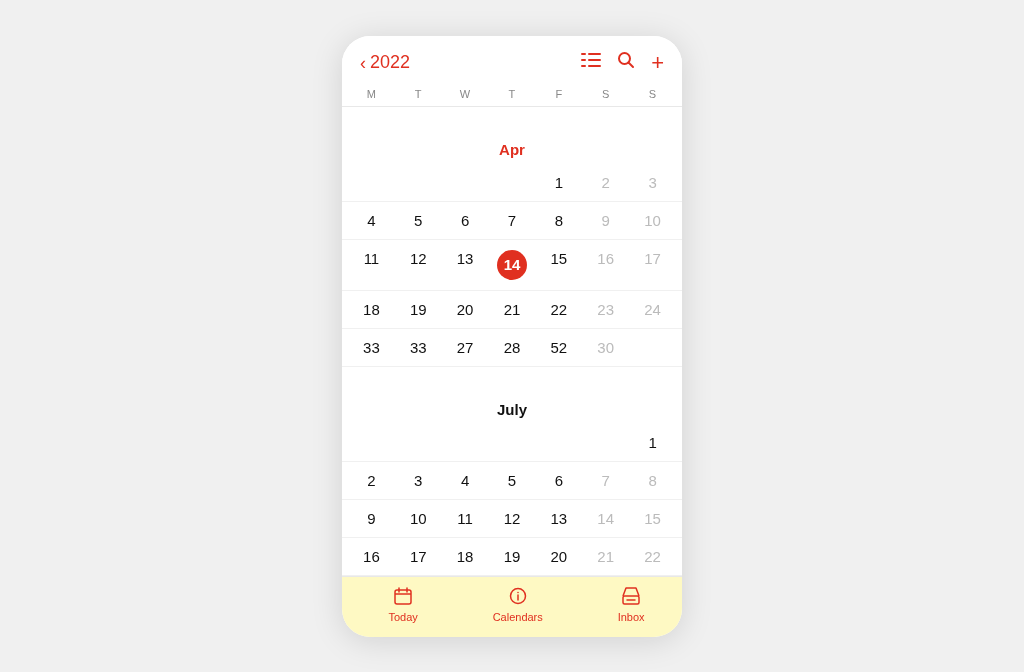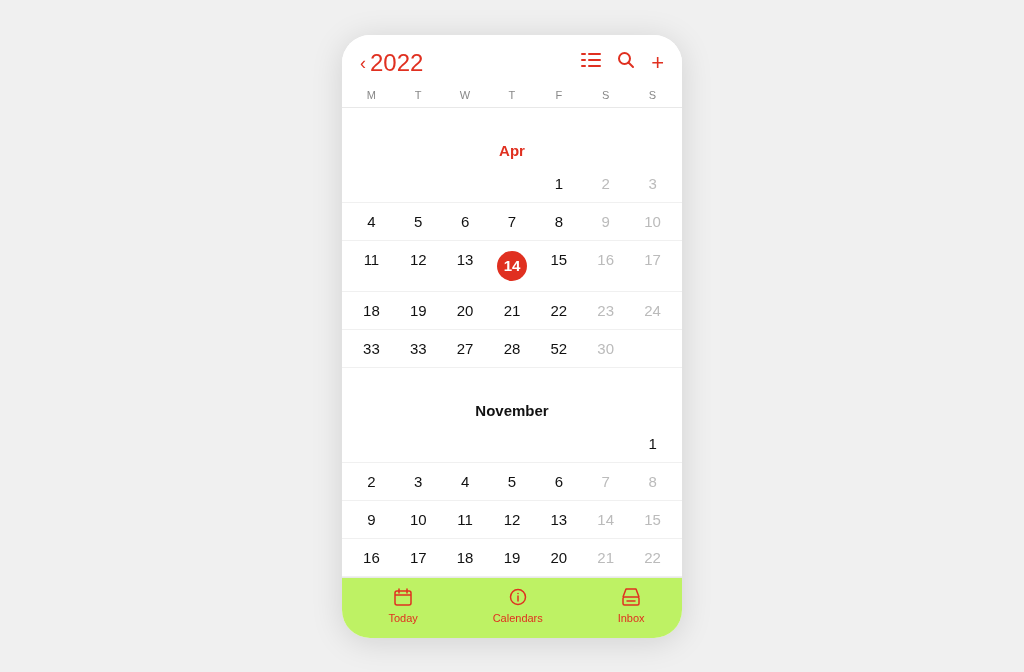--- a/index.html
+++ b/index.html
@@ -33,21 +33,21 @@
       gap: 4px;
     }
     .header-chevron {
       color: #e03020;
       font-size: 18px;
       font-weight: 400;
       line-height: 1;
     }
     .header-year {
       color: #e03020;
-      font-size: 24px;
+      font-size: 18px;
       font-weight: 400;
     }
     .header-icons {
       display: flex;
       align-items: center;
       gap: 16px;
     }
     .header-icon {
       color: #e03020;
       font-size: 18px;
@@ -125,21 +125,21 @@
     .today-circle {
       display: none;
     }
     .day-cell.today .today-circle { display: flex; }
     .tab-bar {
       display: flex;
       align-items: center;
       justify-content: space-around;
       padding: 10px 0 14px 9px;
       border-top: 1px solid #e8e8e8;
-      background: #bef264;
+      background: #fef9c3;
     }
     .tab-item {
       display: flex;
       flex-direction: column;
       align-items: center;
       gap: 2px;
       font-size: 11px;
       color: #e03020;
       cursor: pointer;
     }
@@ -245,21 +245,21 @@
         <div class="day-cell"><span class="day-num">27</span></div>
         <div class="day-cell"><span class="day-num">28</span></div>
         <div class="day-cell"><span class="day-num">52</span></div>
         <div class="day-cell muted"><span class="day-num">30</span></div>
         <div class="day-cell empty"><span class="day-num"></span></div>
       </div>
     </div>
 
     <div class="month-section">
       <div class="month-label-row">
-        <div class="month-label-cell black">November</div>
+        <div class="month-label-cell black">July</div>
       </div>
 
       <div class="week-row">
         <div class="day-cell empty"><span class="day-num"></span></div>
         <div class="day-cell empty"><span class="day-num"></span></div>
         <div class="day-cell empty"><span class="day-num"></span></div>
         <div class="day-cell empty"><span class="day-num"></span></div>
         <div class="day-cell empty"><span class="day-num"></span></div>
         <div class="day-cell empty"><span class="day-num"></span></div>
         <div class="day-cell"><span class="day-num">1</span></div>

